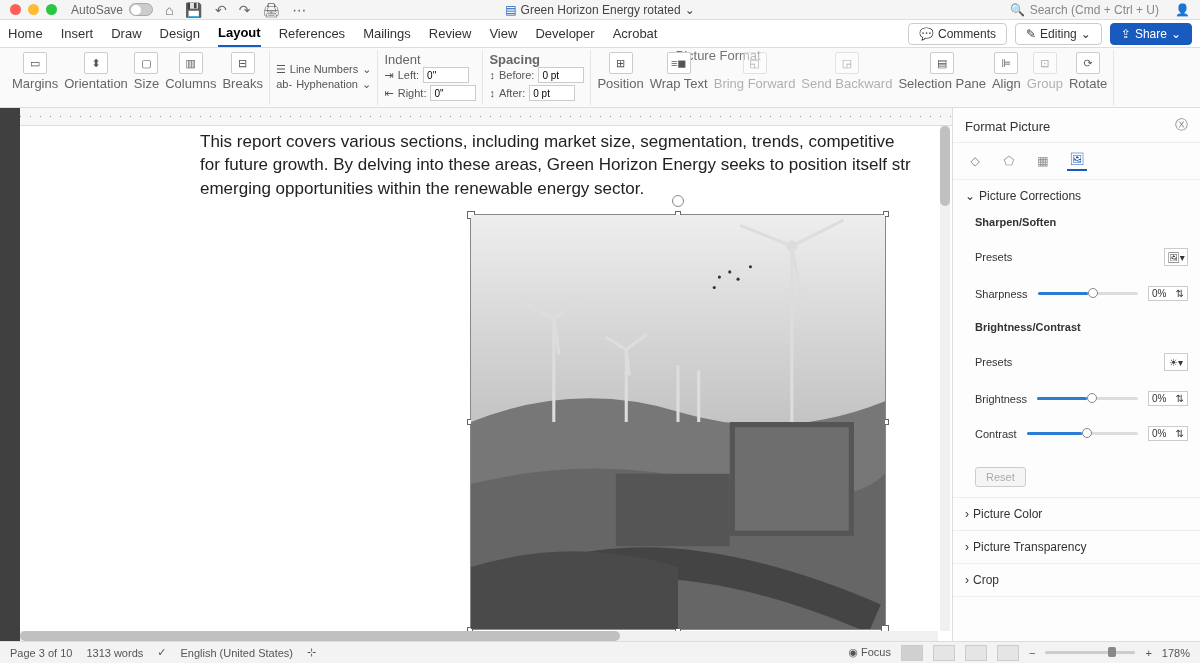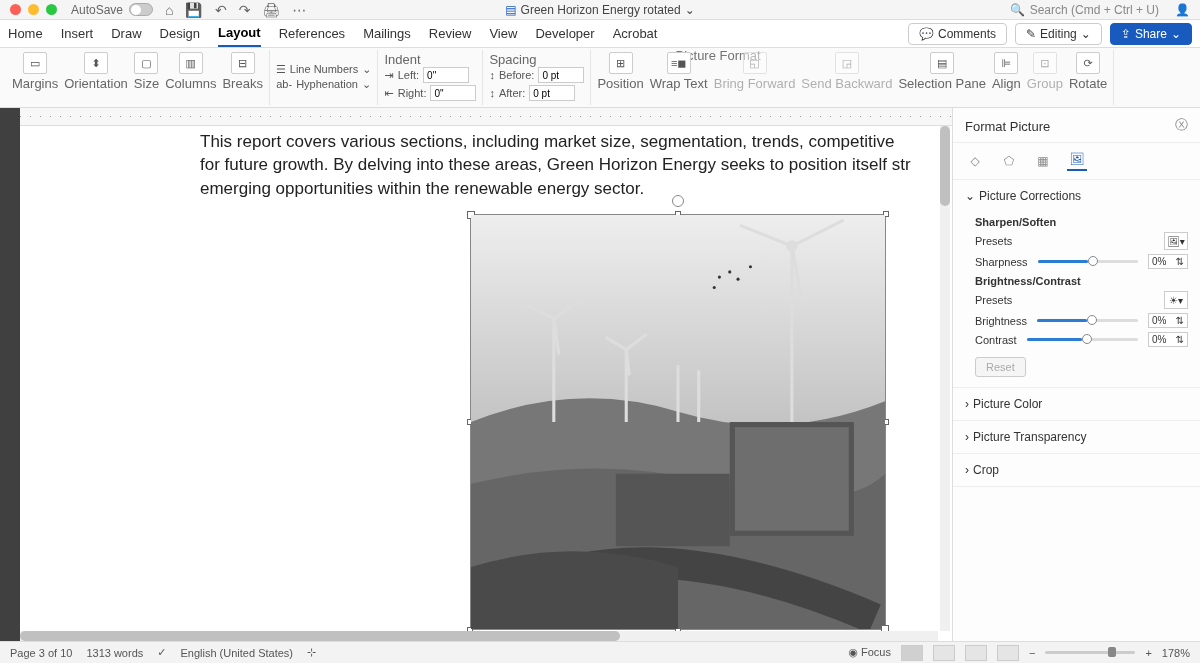--- a/index.html
+++ b/index.html
@@ -61,21 +61,21 @@
 .scrollbar-h .thumb { position: absolute; left: 0; height: 100%; width: 600px; background: #c0c0c0; border-radius: 5px; }
 .sidepanel { width: 248px; border-left: 1px solid #ddd; background: #fdfdfd; display: flex; flex-direction: column; }
 .sp-head { display: flex; align-items: flex-end; justify-content: space-between; padding: 8px 12px; border-bottom: 1px solid #eee; font-size: 13px; font-weight: 500; }
 .sp-tabs { display: flex; gap: 14px; padding: 8px 12px; border-bottom: 1px solid #eee; }
 .sp-tab { width: 20px; height: 20px; cursor: pointer; display: flex; align-items: center; justify-content: center; color: #888; }
 .sp-tab.active { color: #185abd; border-bottom: 2px solid #185abd; padding-bottom: 3px; }
 .sp-section { border-bottom: 1px solid #eee; padding: 6px 12px; font-size: 12px; }
 .sp-section-head { display: flex; align-items: center; gap: 4px; cursor: pointer; padding: 3px 0; color: #333; }
 .sp-body { padding: 4px 0 4px 10px; }
 .sp-sub { font-weight: 600; font-size: 11px; margin: 6px 0 4px; }
-.sp-row { display: flex; align-items: center; justify-content: space-between; margin: 4px 0; font-size: 11px; gap: 6px; }
+.sp-row { display: flex; align-items: center; justify-content: space-between; margin: 20px 0; font-size: 11px; gap: 6px; }
 .sp-slider { flex: 1; height: 3px; background: #ddd; position: relative; border-radius: 2px; margin: 0 4px; }
 .sp-slider .fill { position: absolute; left: 0; top: 0; bottom: 0; width: 50%; background: #2b7cd3; border-radius: 2px; }
 .sp-slider .knob { position: absolute; left: 50%; top: -4px; width: 10px; height: 10px; background: #fff; border: 1px solid #888; border-radius: 50%; }
 .sp-val { width: 40px; border: 1px solid #ccc; background: #fff; font-size: 10px; padding: 1px 3px; display: flex; justify-content: space-between; align-items: center; }
 .sp-preset { width: 24px; height: 18px; border: 1px solid #ccc; background: #fff; cursor: pointer; display: flex; align-items: center; justify-content: center; font-size: 10px; }
 .reset { border: 1px solid #ccc; background: #f5f5f5; color: #aaa; padding: 3px 10px; border-radius: 3px; font-size: 11px; margin-top: 6px; cursor: pointer; }
 .statusbar { height: 22px; background: #f3f3f3; border-top: 1px solid #ddd; display: flex; align-items: center; padding: 0 10px; font-size: 11px; color: #555; justify-content: space-between; }
 .sb-left { display: flex; gap: 14px; align-items: center; }
 .sb-right { display: flex; gap: 10px; align-items: center; }
 .zoom-slider { width: 90px; height: 3px; background: #ccc; position: relative; border-radius: 2px; }
@@ -195,21 +195,21 @@
         <span>Left:</span>
         <input class="mini-input" value="0&quot;" style="">
       </div>
     <div class="mini-row">
         <span>⇤</span>
         <span>Right:</span>
         <input class="mini-input" value="0&quot;" style="">
       </div>
   </div>
   <div class="rgroup col" style="align-items:flex-start;">
-    <span class="label" style="font-weight:400;">Spacing</span>
+    <span class="label" style="font-weight:700;">Spacing</span>
     <div class="mini-row">
         <span>↕</span>
         <span>Before:</span>
         <input class="mini-input" value="0 pt" style="">
       </div>
     <div class="mini-row">
         <span>↕</span>
         <span>After:</span>
         <input class="mini-input" value="0 pt" style="">
       </div>

